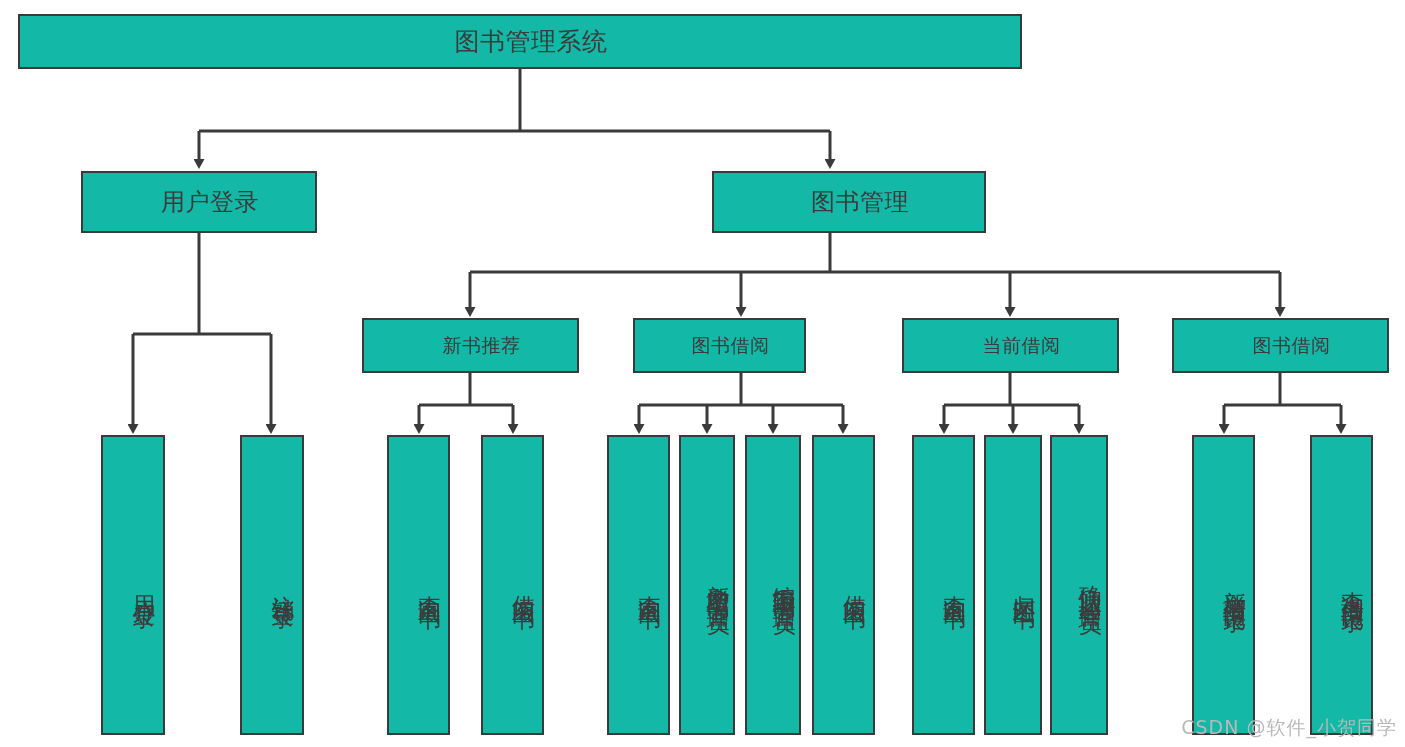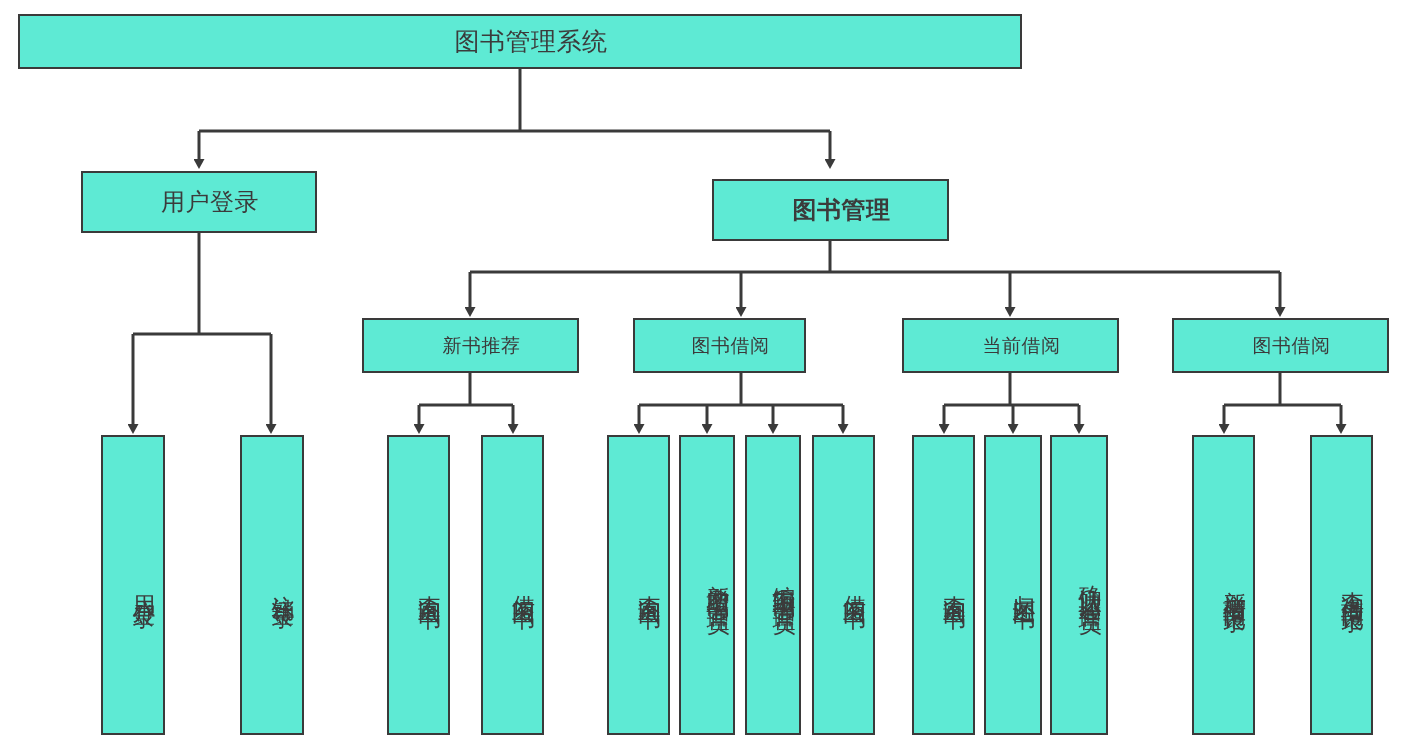--- a/index.html
+++ b/index.html
@@ -7,21 +7,21 @@
   body{
     width:1405px;height:747px;overflow:hidden;
     font-family:"DejaVu Sans","Liberation Sans",sans-serif;
     color:#3b3b3b;
   }
   #canvas{position:relative;width:1405px;height:747px;background:#ffffff;}
   #wires{position:absolute;left:0;top:0;width:1405px;height:747px;}
 
   .node{
     position:absolute;
-    background:#5eead4;
+    background:#14b8a6;
     border:2.5px solid #3a3a3a;
     box-sizing:border-box;
     display:flex;align-items:center;justify-content:center;
     text-align:center;
     padding-left:22px;
   }
   .node .label{
     font-size:23px;
     line-height:1.18;
     letter-spacing:0.5px;
@@ -122,21 +122,21 @@
   </svg>
 
   <div class="node root" id="node-root" style="left: 18px; top: 14px; width: 1004px; height: 55px;">
     <span class="label">图书管理系统</span>
   </div>
 
   <div id="level2-layer">
       <div class="node l2" style="left: 81px; top: 171px; width: 236px; height: 62px;">
         <span class="label">用户登录</span>
       </div>
-      <div class="node l2" style="left: 712px; top: 179px; width: 237px; height: 62px; font-weight: bold;">
+      <div class="node l2" style="left: 712px; top: 171px; width: 274px; height: 62px;">
         <span class="label">图书管理</span>
       </div>
     </div>
   <div id="level3-layer">
       <div class="node l3" style="left: 362px; top: 318px; width: 217px; height: 55px;">
         <span class="label">新书推荐</span>
       </div>
       <div class="node l3" style="left: 633px; top: 318px; width: 173px; height: 55px;">
         <span class="label">图书借阅</span>
       </div>
@@ -182,13 +182,14 @@
         <span class="label">确认归还（管理员）</span>
       </div>
       <div class="node leaf vert" style="left: 1192px; top: 435px; width: 63px; height: 300px;">
         <span class="label">新增借阅记录</span>
       </div>
       <div class="node leaf vert" style="left: 1310px; top: 435px; width: 63px; height: 300px;">
         <span class="label">查询借阅记录</span>
       </div>
     </div>
 
+  <div id="watermark">CSDN @软件_小贺同学</div>
 </div>
 
 </body></html>

